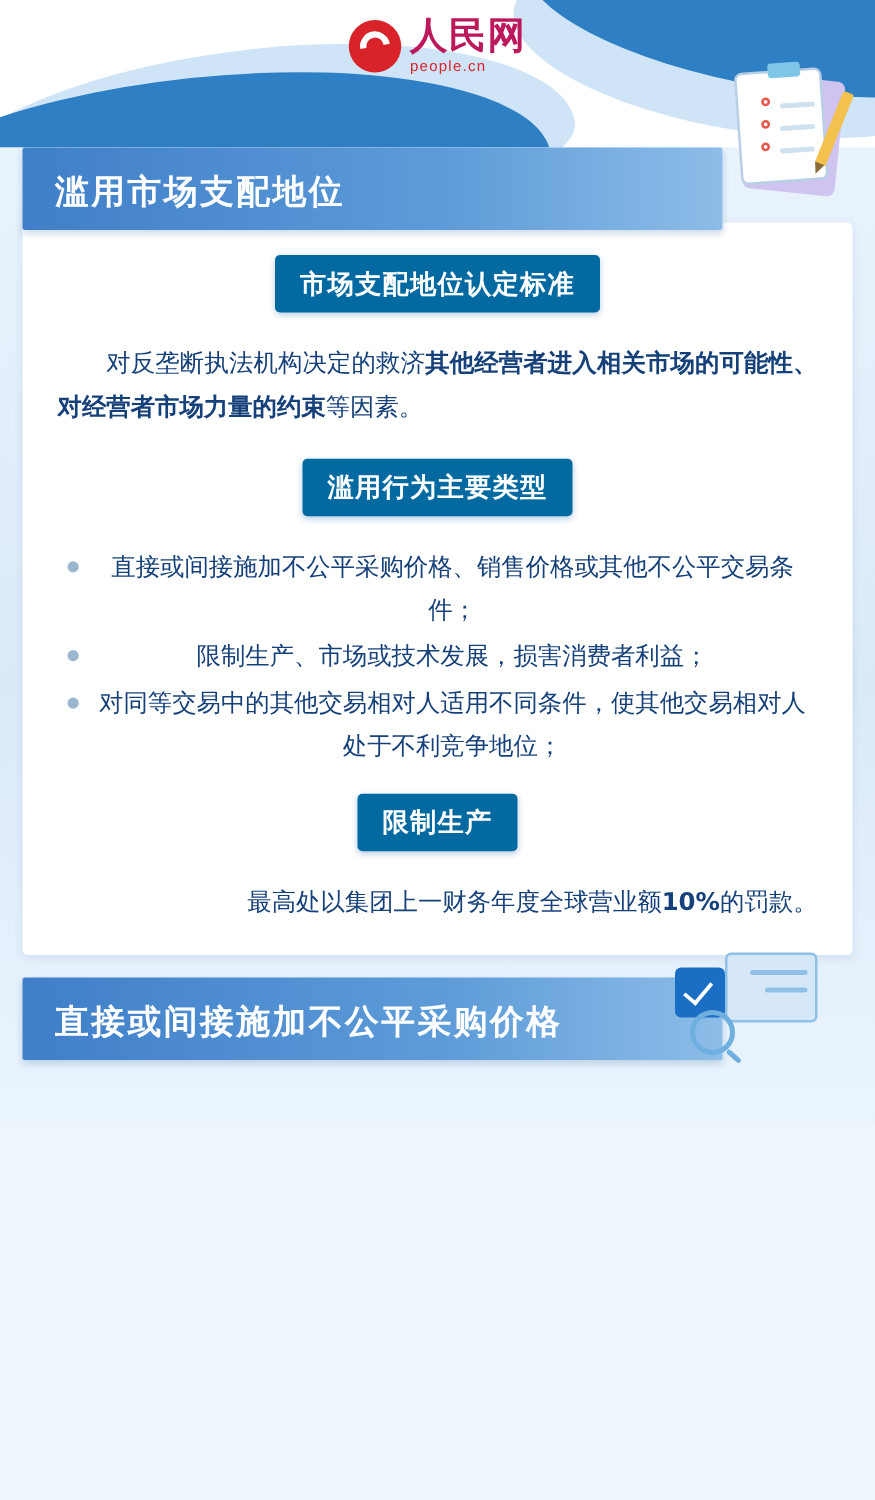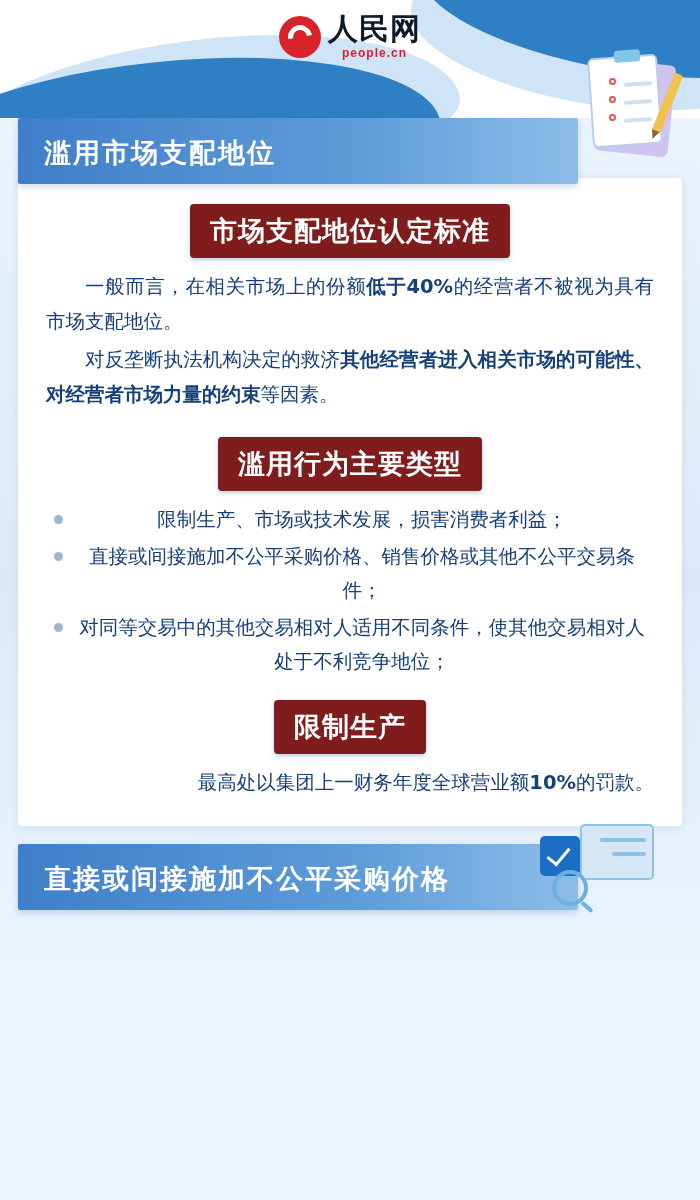--- a/index.html
+++ b/index.html
@@ -96,30 +96,30 @@
   }
   .logo-text {
     display: flex;
     flex-direction: column;
     line-height: 1;
   }
   .logo-cn {
     font-family: "DejaVu Sans", sans-serif;
     font-size: 30px;
     font-weight: bold;
-    color: #0f172a;
+    color: #be185d;
     letter-spacing: 1px;
   }
   .logo-en {
     font-size: 12px;
-    font-weight: bold;
+    font-weight: normal;
     color: #d8232a;
     letter-spacing: 1px;
     margin-top: 3px;
-    text-align: center;
+    text-align: left;
   }
 
   
   .page {
     position: relative;
     width: 700px;
     background: linear-gradient(180deg,#e9f3fc 0%, #dceaf8 55%, #eaf4fd 100%);
     padding-bottom: 10px;
   }
 
@@ -151,26 +151,26 @@
     margin-top: -6px;
     background: #ffffff;
     border-radius: 4px;
     padding: 26px 28px 26px 28px;
     box-shadow: 0 2px 8px rgba(60,110,170,.12);
   }
 
   .pill {
     display: block;
     width: fit-content;
-    margin: 0 auto 12px auto;
+    margin: 0 auto 24px auto;
     padding: 9px 20px;
-    background: #7f1d1d;
+    background: #0369a1;
     color: #ffffff;
     font-family: "DejaVu Sans", sans-serif;
-    font-size: 27px;
+    font-size: 21px;
     font-weight: bold;
     letter-spacing: 1px;
     border-radius: 4px;
     box-shadow: 0 2px 5px rgba(26,95,168,.3);
   }
 
   .para {
     font-family: "DejaVu Sans", sans-serif;
     font-size: 19.5px;
     line-height: 1.78;
@@ -435,28 +435,27 @@
       <div class="deco-row" style="right:22px; top:62px; width:28px;"></div>
       <div class="deco-pencil"></div>
     </div>
 
     <div class="section-title">滥用市场支配地位</div>
 
     <div class="card">
 
       <div class="pill">市场支配地位认定标准</div>
 
-      <p class="para"><span>一般而言，在相关市场上的份额</span><b>低于40%</b><span>的经营者不被视为具有市场支配地位。</span></p>
       <p class="para"><span>对反垄断执法机构决定的救济</span><b>其他经营者进入相关市场的可能性、对经营者市场力量的约束</b><span>等因素。</span></p>
 
       <div class="pill" style="margin-top:24px;">滥用行为主要类型</div>
 
       <ul class="bullets">
+          <li><span class="dot"></span>直接或间接施加不公平采购价格、销售价格或其他不公平交易条件；</li>
           <li><span class="dot"></span>限制生产、市场或技术发展，损害消费者利益；</li>
-          <li><span class="dot"></span>直接或间接施加不公平采购价格、销售价格或其他不公平交易条件；</li>
           <li><span class="dot"></span>对同等交易中的其他交易相对人适用不同条件，使其他交易相对人处于不利竞争地位；</li>
         </ul>
 
       <div class="pill" style="margin-top:22px;">限制生产</div>
 
       <p class="center-line"><span>最高处以集团上一财务年度全球营业额</span><b>10%</b><span>的罚款。</span></p>
     </div>
   </div>
 
   <div class="section">

